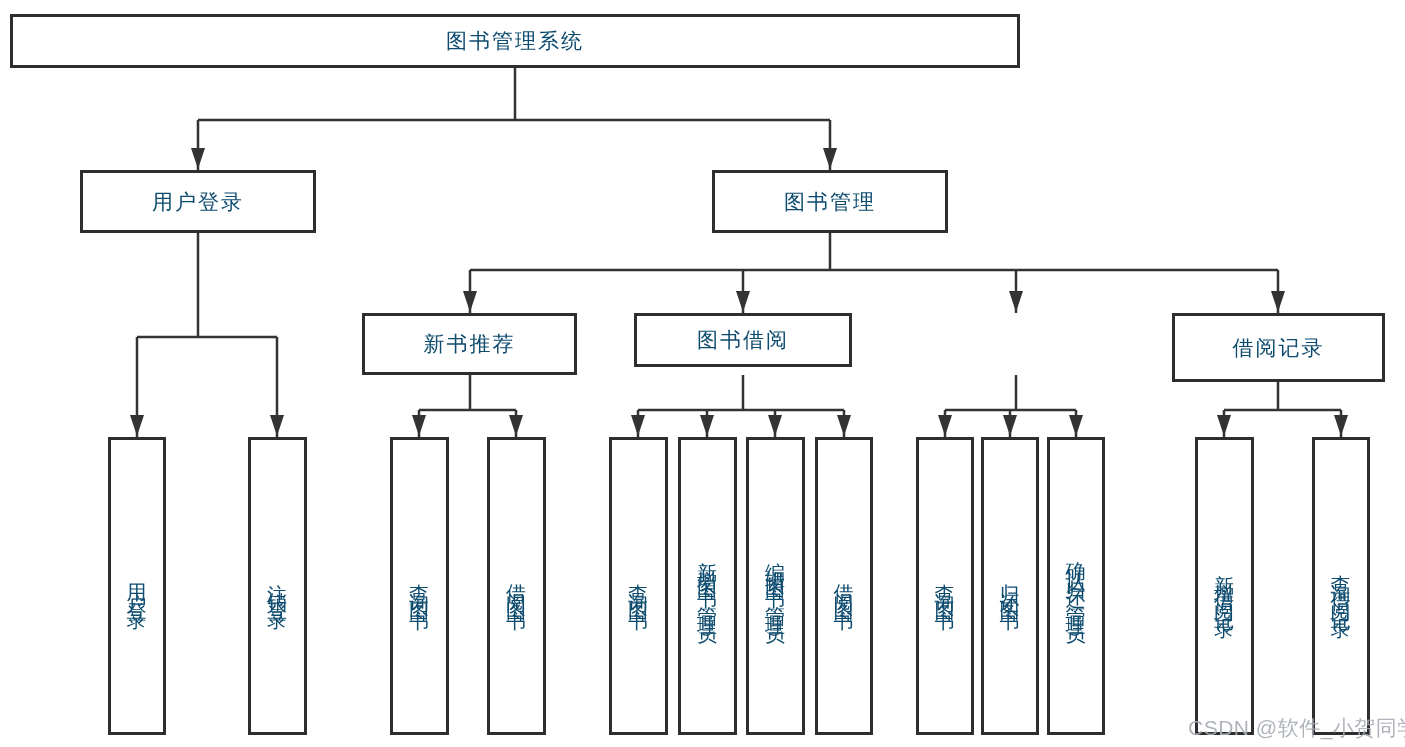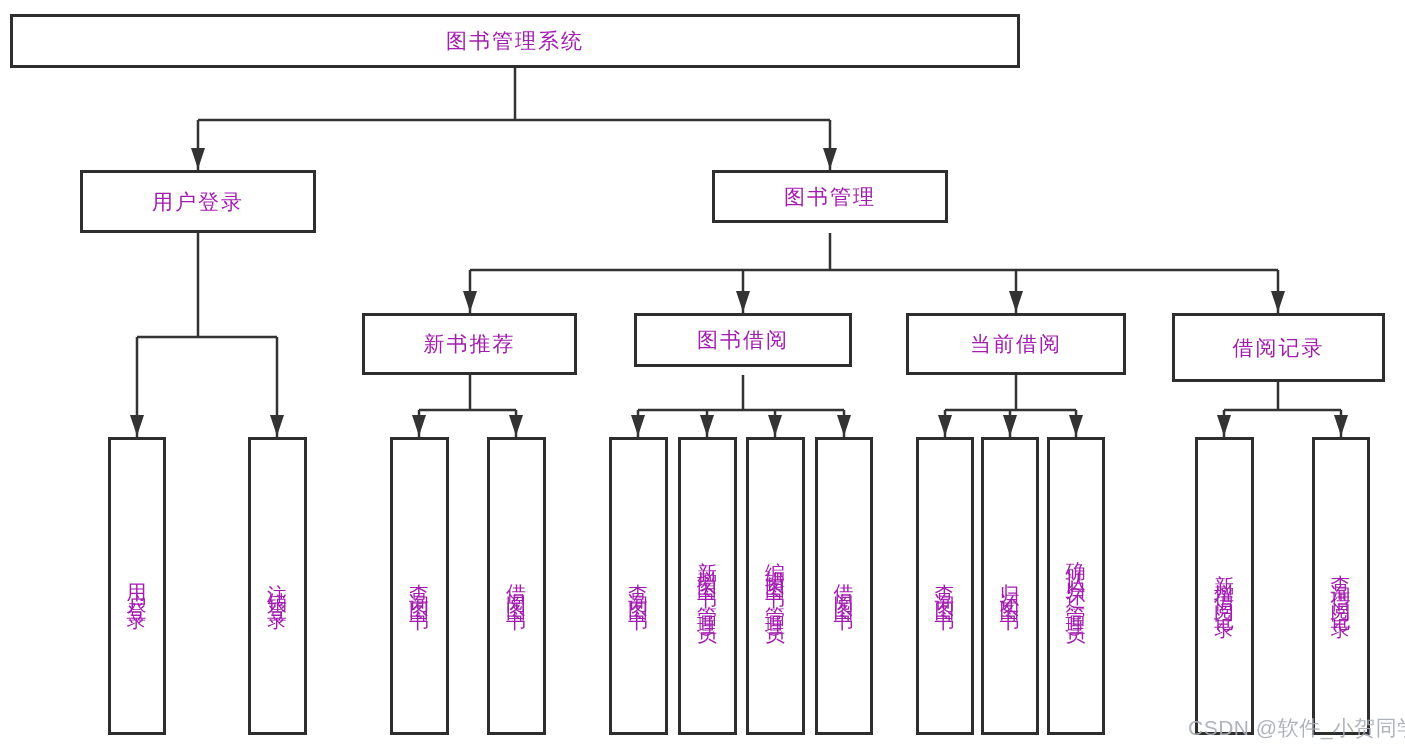--- a/index.html
+++ b/index.html
@@ -3,21 +3,21 @@
 <meta charset="utf-8">
 <style>
   * { margin:0; padding:0; box-sizing:border-box; }
   html,body { background:#ffffff; }
   body { font-family:"Liberation Sans", sans-serif; }
   .canvas { position:relative; width:1405px; height:747px; background:#ffffff; overflow:hidden; }
   .canvas svg { position:absolute; left:0; top:0; }
   .lines { fill:none; stroke:#333333; stroke-width:2.5; }
   .arrows polygon { fill:#333333; stroke:none; }
   .node { position:absolute; background:#ffffff; border:3px solid #2e2e2e;
-          display:flex; align-items:center; justify-content:center; color:#a21caf; z-index:2; }
+          display:flex; align-items:center; justify-content:center; color:#0c4a6e; z-index:2; }
   .h-node { font-size:21px; letter-spacing:2px; }
   .v-node span { writing-mode:vertical-rl; text-orientation:mixed; font-size:20px;
                  letter-spacing:9px; line-height:1.3; }
   .watermark { position:absolute; left:1188px; top:714px; z-index:5; font-size:21px;
                color:#a9aeb6; letter-spacing:0.5px; white-space:nowrap; opacity:0.92; }
 </style>
 </head>
 <body>
 
 <div class="canvas">
@@ -80,32 +80,29 @@
     </g>
   </svg>
 
   <div class="node h-node" style="left:10px; top:14px; width:1010px; height:54px;">
     <span>图书管理系统</span>
   </div>
 
   <div class="node h-node" style="left:80px; top:170px; width:236px; height:63px;">
     <span>用户登录</span>
   </div>
-  <div class="node h-node" style="left:712px; top:170px; width:236px; height:53px;">
+  <div class="node h-node" style="left:712px; top:170px; width:236px; height:63px;">
     <span>图书管理</span>
   </div>
 
   <div class="node h-node" style="left:362px; top:313px; width:215px; height:62px;">
     <span>新书推荐</span>
   </div>
   <div class="node h-node" style="left:634px; top:313px; width:218px; height:54px;">
     <span>图书借阅</span>
-  </div>
-  <div class="node h-node" style="left:906px; top:313px; width:220px; height:62px;">
-    <span>当前借阅</span>
   </div>
   <div class="node h-node" style="left:1172px; top:313px; width:213px; height:69px;">
     <span>借阅记录</span>
   </div>
 
   <div class="node v-node" style="left:108px; top:437px; width:58px; height:298px;">
     <span>用户登录</span>
   </div>
   <div class="node v-node" style="left:248px; top:437px; width:59px; height:298px;">
     <span>注销登录</span>

